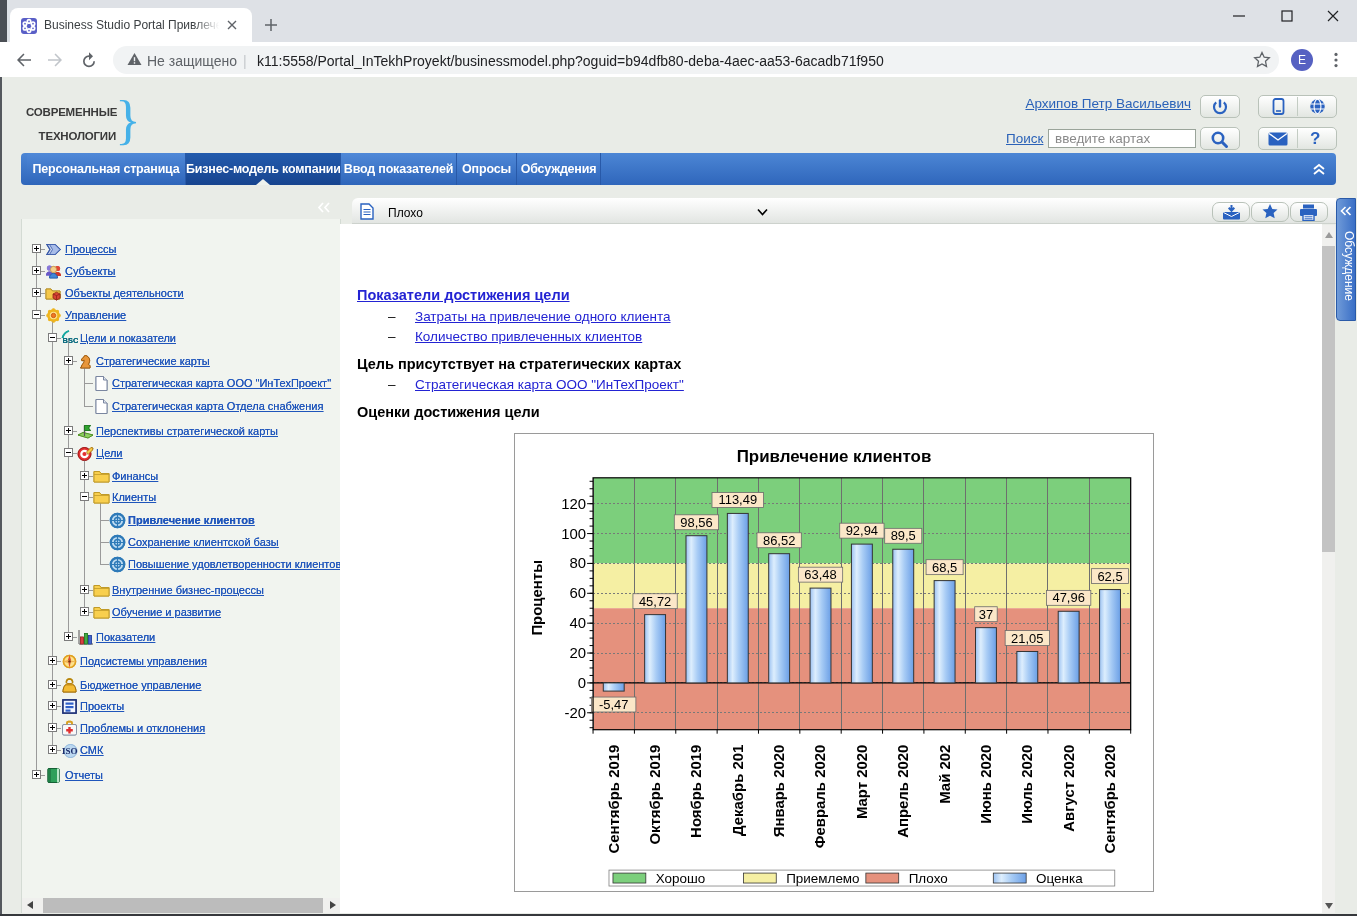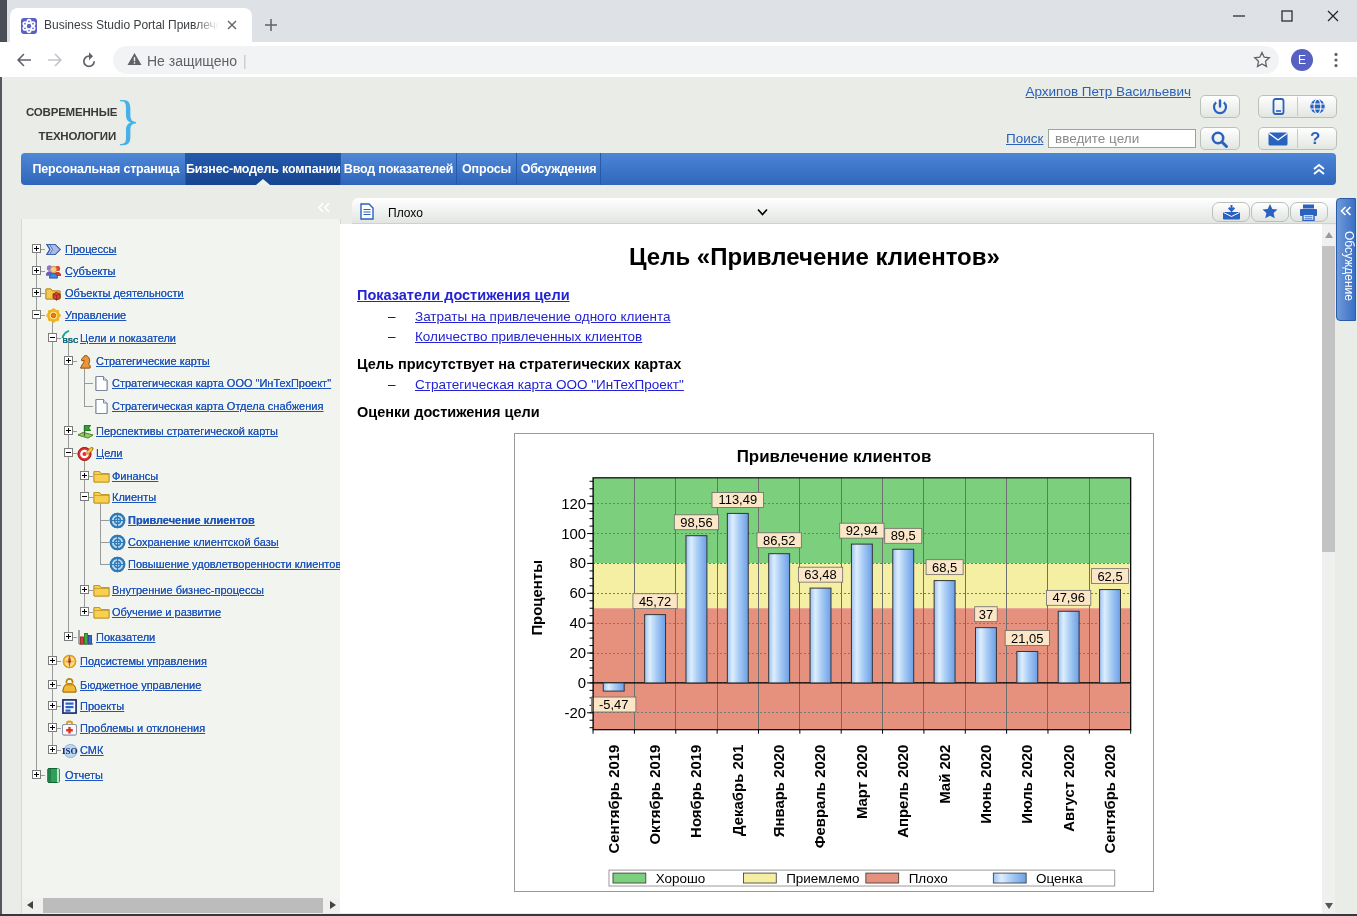--- a/index.html
+++ b/index.html
@@ -95,60 +95,61 @@
       <path d="M9 3a6 6 0 1 0 6 6h-1.7A4.3 4.3 0 1 1 9 4.7V8l4-4-4-4z" fill="#5f6368" transform="translate(0,1.2)"></path>
     </svg>
   <div id="urlpill"></div>
   <svg class="abs" style="left:127px; top:52px;" width="15" height="15" viewBox="0 0 15 15">
       <path d="M7.5 1L14.5 13H0.5z" fill="#5f6368"></path>
       <rect x="6.8" y="5.2" width="1.4" height="4" fill="#f1f3f4"></rect>
       <rect x="6.8" y="10.2" width="1.4" height="1.5" fill="#f1f3f4"></rect>
     </svg>
   <div class="url" style="left:147px;">Не защищено</div>
   <div class="url" style="left:243px; color:#c4c7cb;">|</div>
+  <div class="url" style="left:257px; color:#202124;">k11:5558/Portal_InTekhProyekt/businessmodel.php?oguid=b94dfb80-deba-4aec-aa53-6acadb71f950</div>
   <svg class="abs" style="left:1253px; top:51px;" width="18" height="18" viewBox="0 0 18 18">
       <path d="M9 1.5l2.2 4.7 5.1.6-3.8 3.5 1 5.1L9 12.9l-4.5 2.5 1-5.1L1.7 6.8l5.1-.6z" fill="none" stroke="#5f6368" stroke-width="1.3"></path>
     </svg>
   <div class="abs" style="left:1291px; top:49px; width:22px; height:22px; border-radius:50%; background:#5661c2; color:#fff; font-size:12px; text-align:center; line-height:22px;">E</div>
   <svg class="abs" style="left:1330px; top:51px;" width="12" height="18" viewBox="0 0 12 18">
       <g fill="#5f6368">
         <circle cx="6" cy="3.4" r="1.6"></circle>
         <circle cx="6" cy="9" r="1.6"></circle>
         <circle cx="6" cy="14.6" r="1.6"></circle>
       </g>
     </svg>
 
   <div id="page"></div>
 
 
   <div class="abs" style="left:26px; top:100px; width:90px; font-size:11.5px; font-weight:bold; color:#3a3a3a; text-align:right; line-height:24px; letter-spacing:-0.2px;">СОВРЕМЕННЫЕ ТЕХНОЛОГИИ УПРАВЛЕНИЯ</div>
   <div class="abs" style="left:115px; top:92px; width:26px; height:58px; color:#45b1e8; font-size:54px; line-height:56px; font-family:'Liberation Serif',serif;">}</div>
 
-  <a class="hlink" style="right:166px; top:84px;">Архипов Петр Васильевич</a>
+  <a class="hlink" style="right:166px; top:96px;">Архипов Петр Васильевич</a>
   <div class="hdrbtn" style="left:1200px; top:95px; width:40px;"></div>
   <svg class="abs" style="left:1212px; top:99px;" width="16" height="16" viewBox="0 0 16 16">
       <path d="M8 1.5v6" stroke="#2a62c0" stroke-width="2.4" stroke-linecap="round"></path>
       <path d="M4.2 3.4a6 6 0 1 0 7.6 0" fill="none" stroke="#2a62c0" stroke-width="2.2"></path>
     </svg>
   <div class="hdrbtn" style="left:1258px; top:95px; width:79px;"></div>
   <div class="abs" style="left:1297px; top:97px; width:1px; height:19px; background:#c3ccc3;"></div>
   <svg class="abs" style="left:1271px; top:98px;" width="15" height="17" viewBox="0 0 15 17">
       <rect x="2.5" y="1" width="10" height="15" rx="2" fill="none" stroke="#2a62c0" stroke-width="1.8"></rect>
       <rect x="5" y="12.2" width="5" height="1.6" fill="#2a62c0"></rect>
     </svg>
   <svg class="abs" style="left:1309px; top:98px;" width="17" height="17" viewBox="0 0 17 17">
       <circle cx="8.5" cy="8.5" r="7.2" fill="#2a62c0"></circle>
       <g fill="none" stroke="#fff" stroke-width="1.1">
         <ellipse cx="8.5" cy="8.5" rx="3.4" ry="7.2"></ellipse>
         <path d="M1.6 6h13.8M1.6 11h13.8"></path>
       </g>
     </svg>
 
   <a class="hlink" style="left:1006px; top:131px;">Поиск</a>
-  <div id="srchin">введите цели</div>
+  <div id="srchin">введите картах</div>
   <div class="hdrbtn" style="left:1200px; top:127px; width:40px;"></div>
   <svg class="abs" style="left:1210px; top:130px;" width="19" height="19" viewBox="0 0 19 19">
       <circle cx="8" cy="8" r="5.2" fill="none" stroke="#2a62c0" stroke-width="2.6"></circle>
       <path d="M12 12l4.5 4.5" stroke="#2a62c0" stroke-width="3" stroke-linecap="round"></path>
     </svg>
   <div class="hdrbtn" style="left:1258px; top:127px; width:79px;"></div>
   <div class="abs" style="left:1297px; top:129px; width:1px; height:19px; background:#c3ccc3;"></div>
   <svg class="abs" style="left:1268px; top:132px;" width="20" height="14" viewBox="0 0 20 14">
       <rect x="0.5" y="0.5" width="19" height="13" rx="1.5" fill="#2a62c0"></rect>
       <path d="M1 1.5l9 6.5 9-6.5" fill="none" stroke="#fff" stroke-width="1.4"></path>
@@ -689,21 +690,20 @@
     </svg>
   <svg class="abs" style="left:1261px; top:203px;" width="18" height="18" viewBox="0 0 18 18">
       <path d="M9 1l2.3 4.9 5.2.6-3.9 3.6 1.1 5.2L9 12.7l-4.7 2.6 1.1-5.2L1.5 6.5l5.2-.6z" fill="#2a62c0"></path>
     </svg>
   <svg class="abs" style="left:1299px; top:204px;" width="19" height="17" viewBox="0 0 19 17">
       <rect x="4" y="0.5" width="11" height="4" fill="#2a62c0"></rect>
       <rect x="1" y="5" width="17" height="7" rx="1" fill="#2a62c0"></rect>
       <rect x="4" y="10.5" width="11" height="6" fill="#fff" stroke="#2a62c0" stroke-width="1.4"></rect>
       <path d="M5.5 12.8h8M5.5 14.8h8" stroke="#2a62c0" stroke-width="1"></path>
     </svg>
-  <div class="blk" style="left:629px; top:243px; font-size:24px;">Цель «Привлечение клиентов»</div>
   <div class="li" style="left:357px; top:287px;"><a class="clink" style="font-weight:bold; font-size:14.5px;">Показатели достижения цели</a></div>
   <div class="li" style="left:388px; top:309px;">–</div>
   <div class="li" style="left:415px; top:309px;"><a class="clink">Затраты на привлечение одного клиента</a></div>
   <div class="li" style="left:388px; top:329px;">–</div>
   <div class="li" style="left:415px; top:329px;"><a class="clink">Количество привлеченных клиентов</a></div>
   <div class="blk" style="left:357px; top:356px; font-size:14.5px;">Цель присутствует на стратегических картах</div>
   <div class="li" style="left:388px; top:377px;">–</div>
   <div class="li" style="left:415px; top:377px;"><a class="clink">Стратегическая карта ООО "ИнТехПроект"</a></div>
   <div class="blk" style="left:357px; top:404px; font-size:14.5px;">Оценки достижения цели</div>
   <svg class="abs" style="left:514px; top:433px; background:#fff; border:1px solid #9a9a9a;" width="640" height="459" viewBox="0 0 640 459" font-family="Liberation Sans">

